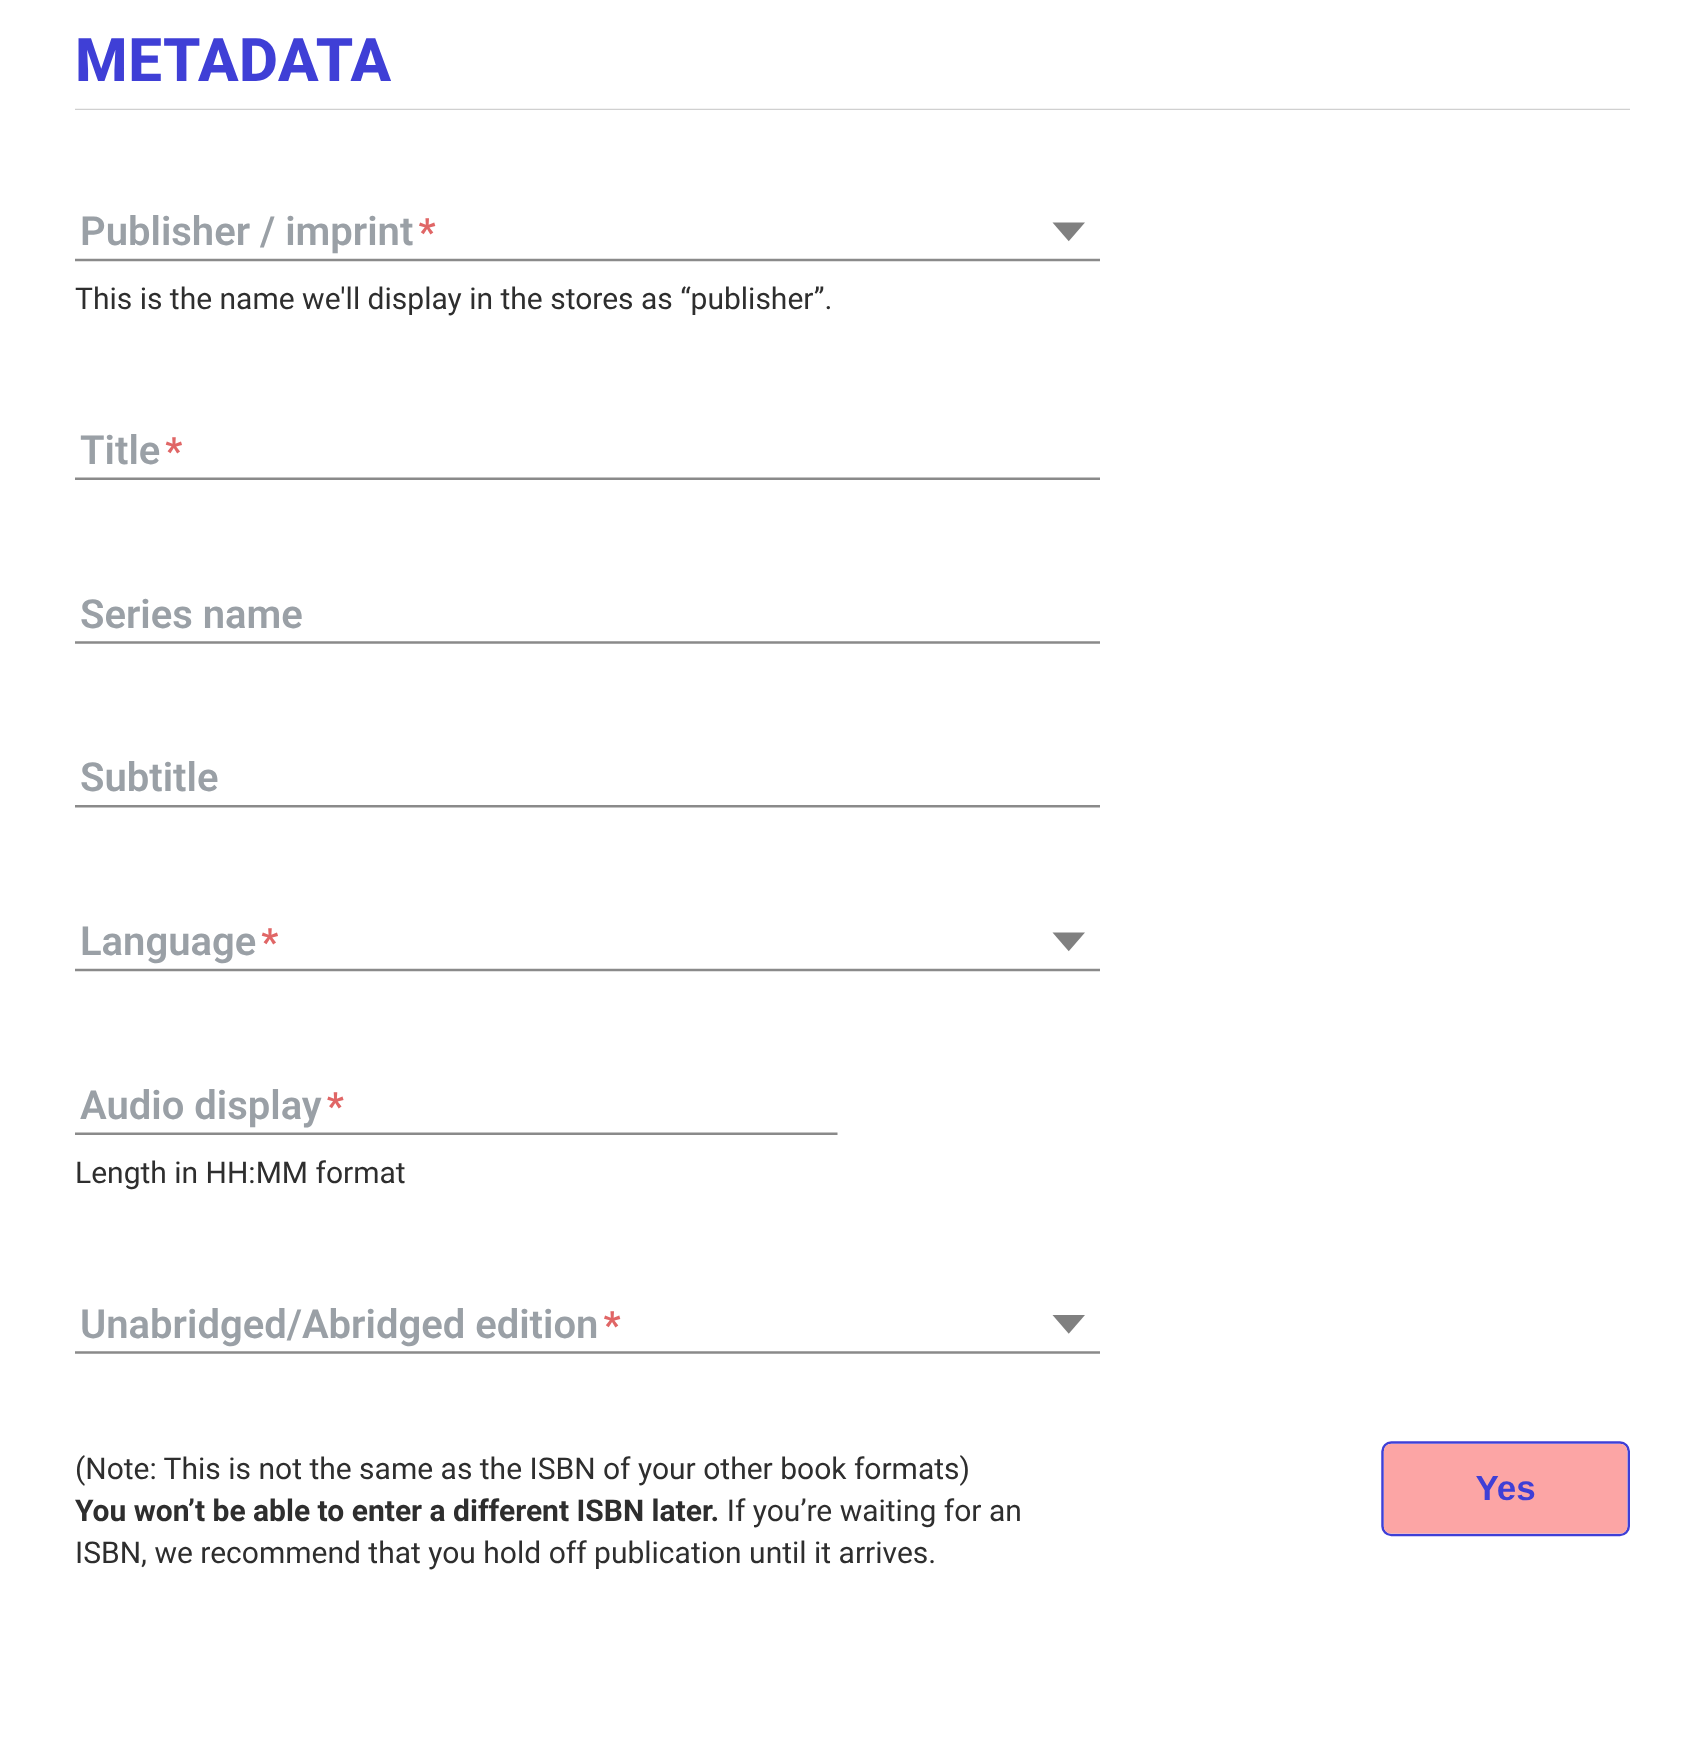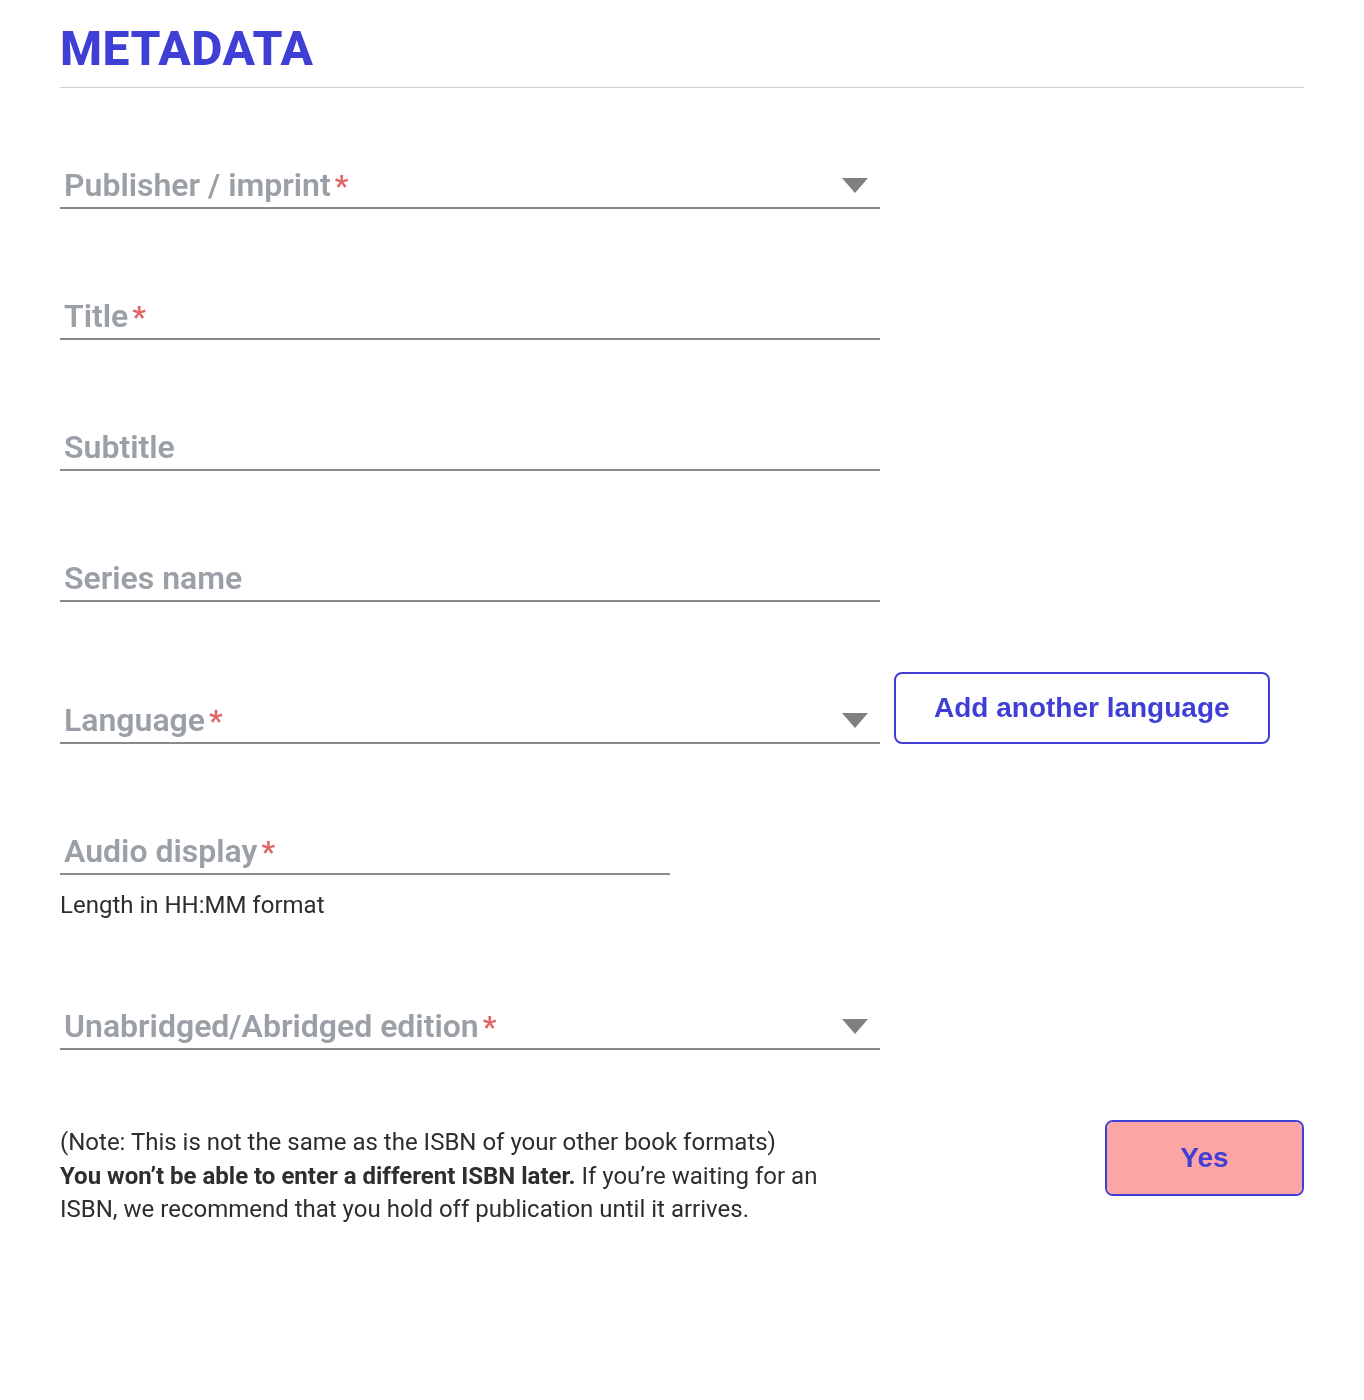--- a/index.html
+++ b/index.html
@@ -137,57 +137,57 @@
   <div class="hr"></div>
 
   <div class="field-block">
     <div class="field">
       <div class="field-label">
         <span>Publisher / imprint</span>
         <span class="req">*</span>
       </div>
       <div class="dropdown-caret"></div>
     </div>
+    <div class="helper">This is the name we'll display in the stores as “publisher”.</div>
   </div>
 
   <div class="field-block">
     <div class="field">
       <div class="field-label">
         <span>Title</span>
         <span class="req">*</span>
       </div>
     </div>
   </div>
 
   <div class="field-block">
     <div class="field">
       <div class="field-label">
+        <span>Series name</span>
+      </div>
+    </div>
+  </div>
+
+  <div class="field-block">
+    <div class="field">
+      <div class="field-label">
         <span>Subtitle</span>
-      </div>
-    </div>
-  </div>
-
-  <div class="field-block">
-    <div class="field">
-      <div class="field-label">
-        <span>Series name</span>
       </div>
     </div>
   </div>
 
   <div class="field-block">
     <div class="field-row">
       <div class="field">
         <div class="field-label">
           <span>Language</span>
           <span class="req">*</span>
         </div>
         <div class="dropdown-caret"></div>
       </div>
-      <button class="outline-btn">Add another language</button>
     </div>
   </div>
 
   <div class="field-block">
     <div class="field narrow">
       <div class="field-label">
         <span>Audio display</span>
         <span class="req">*</span>
       </div>
     </div>

